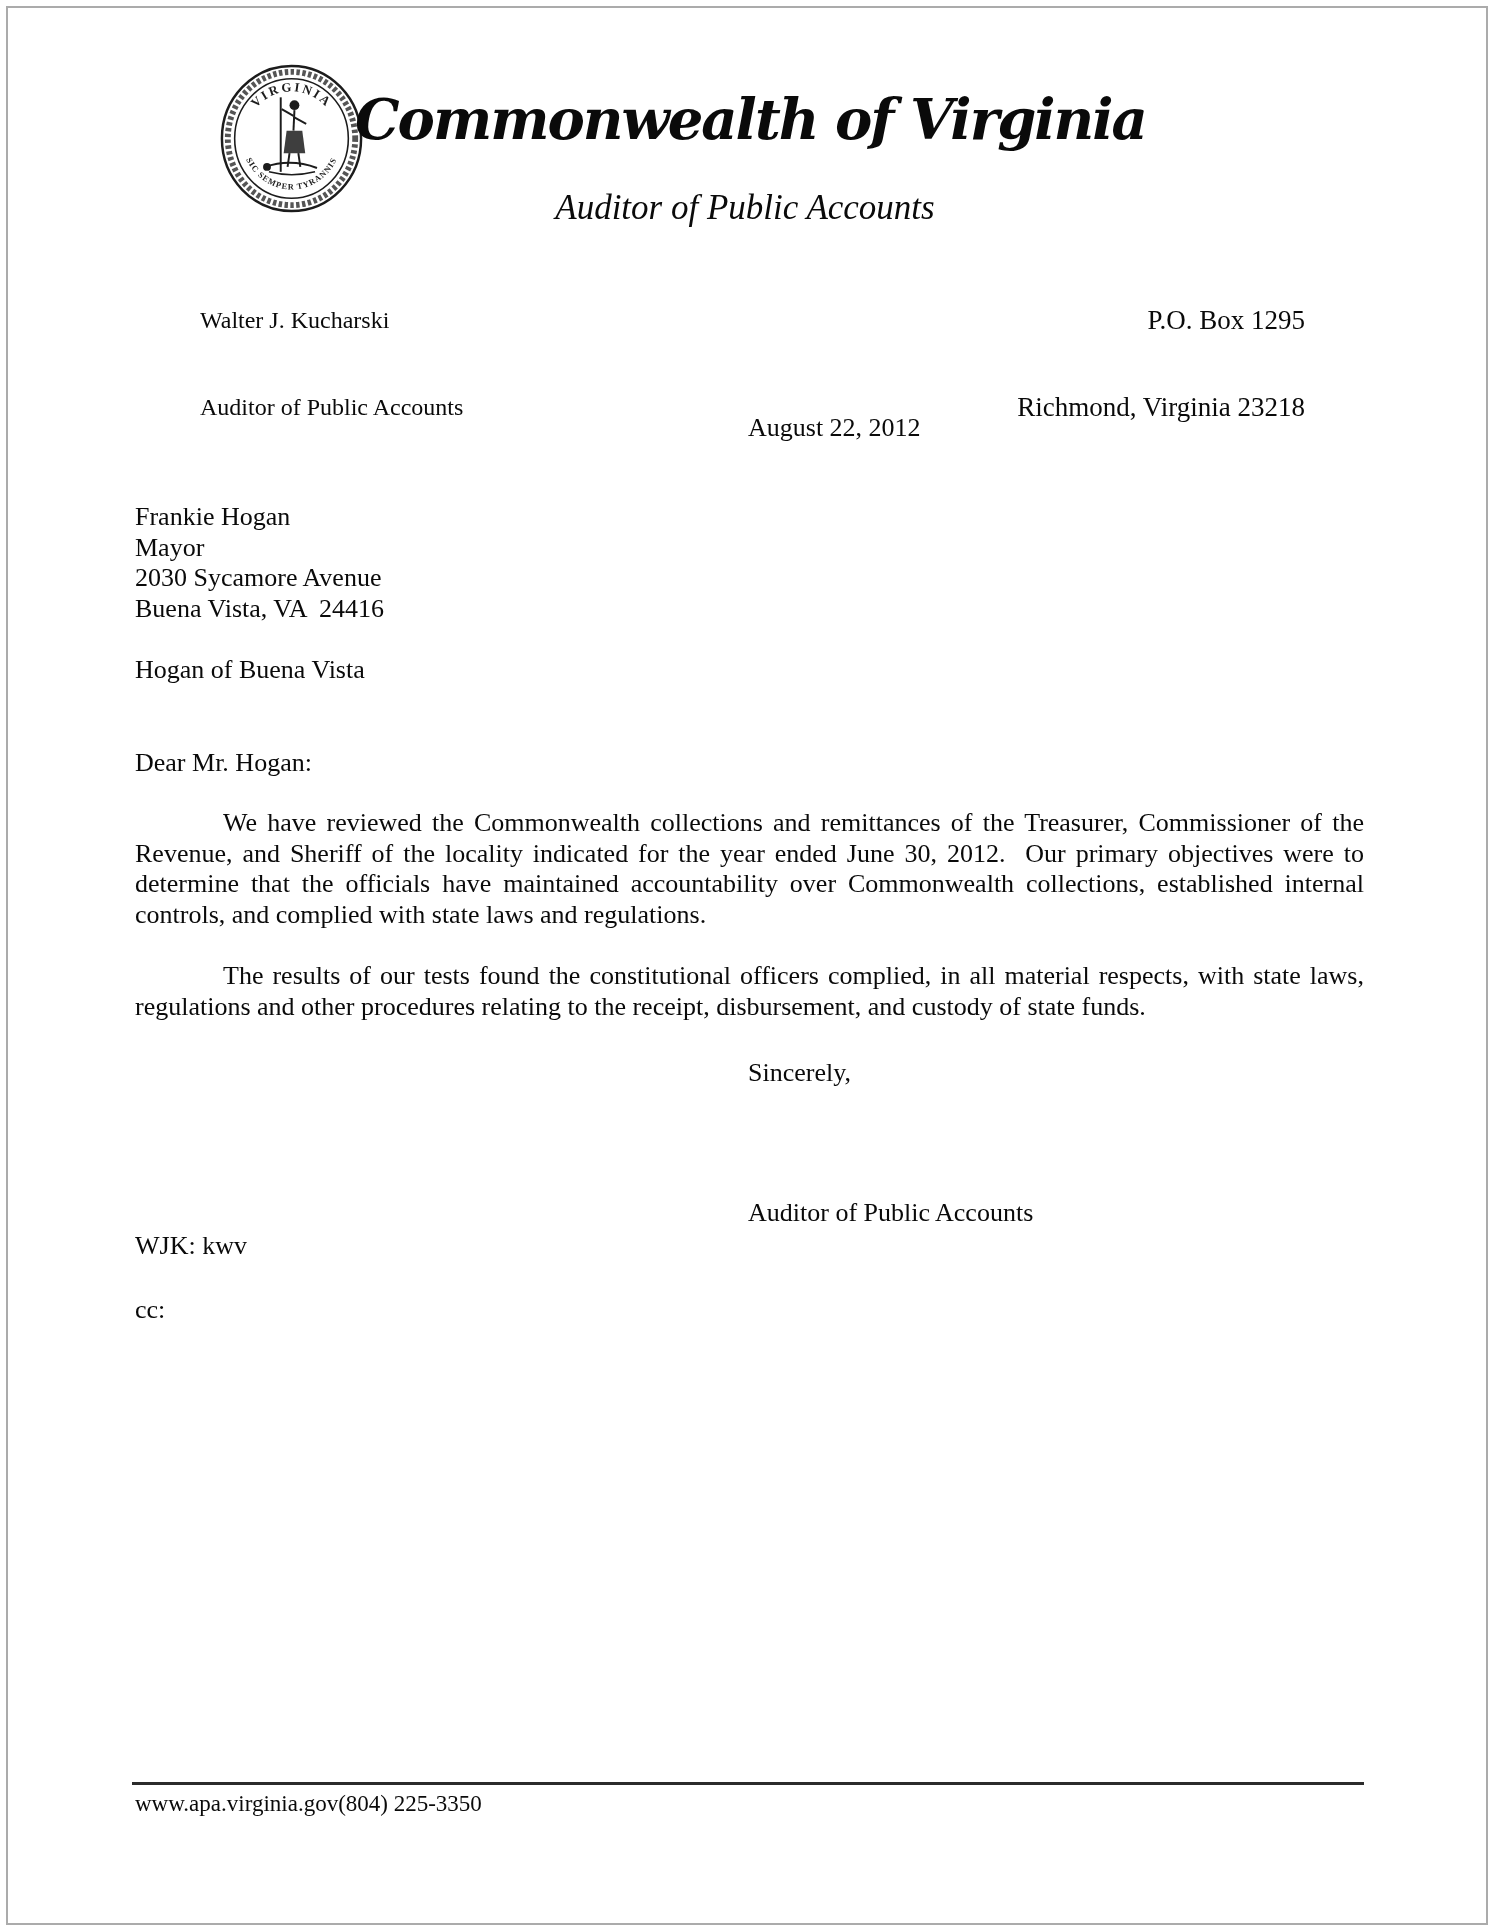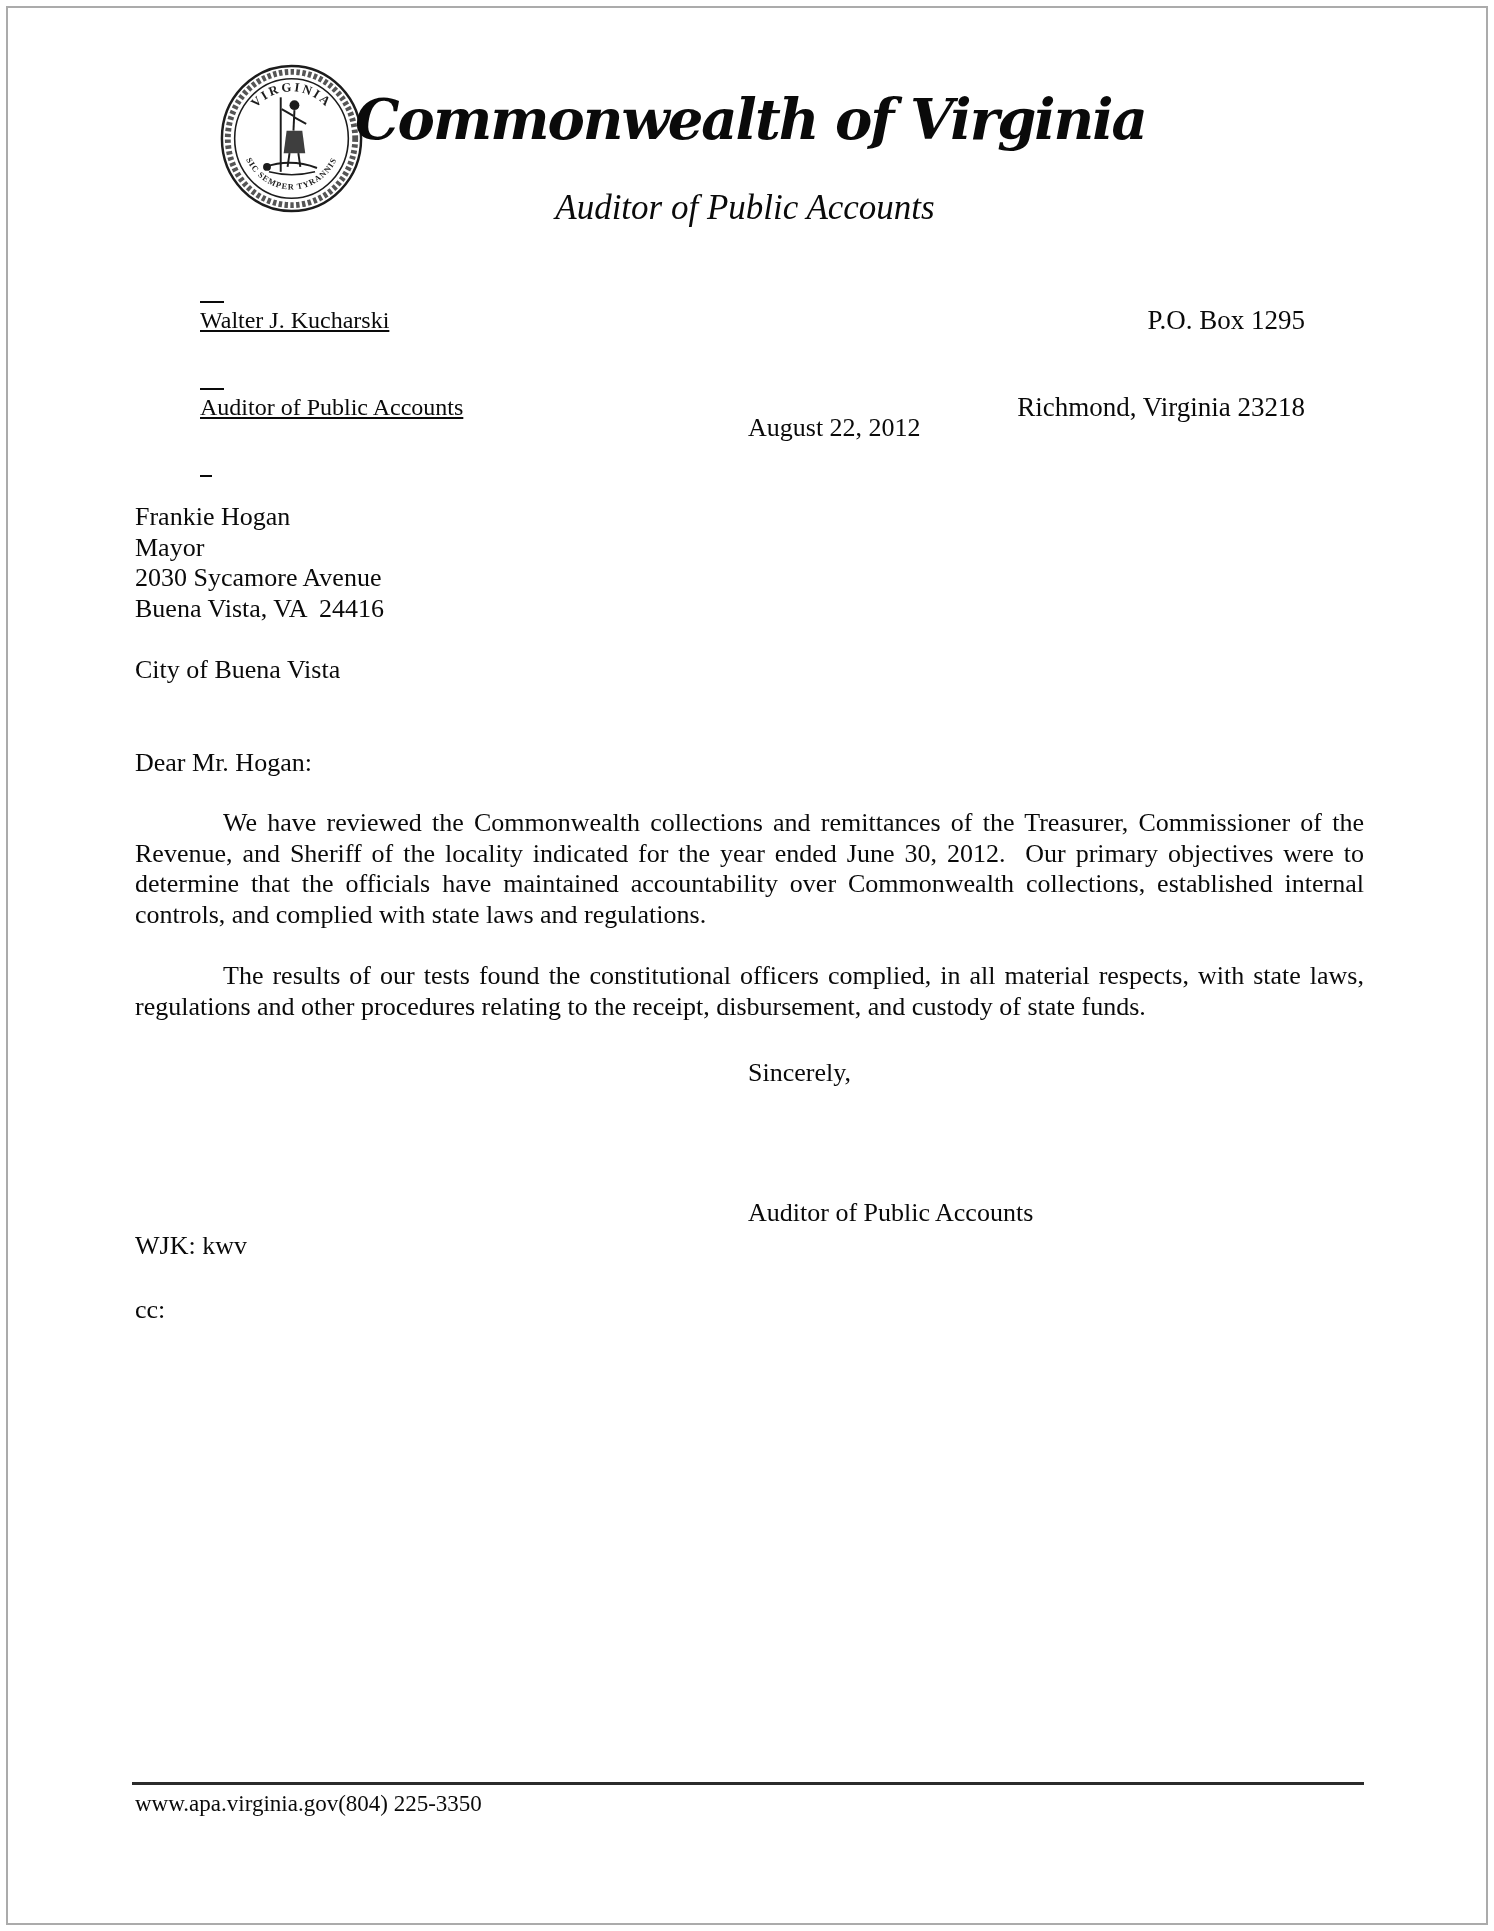--- a/index.html
+++ b/index.html
@@ -33,21 +33,20 @@
     left:355px;top:188px;width:780px;
     text-align:center;
     font-style:italic;
     font-size:35px;
     white-space:nowrap;
   }
   .official-block{
     left:200px;top:248px;
     font-size:24px;line-height:29px;
     white-space:pre-wrap;
-    text-decoration:underline;
   }
   .addr-block{
     right:189px;top:248px;
     text-align:right;
     font-size:27px;line-height:29px;
     white-space:pre-wrap;
   }
   .body-text{font-size:26px;line-height:30.5px;white-space:pre-wrap;}
   .date-line{left:748px;top:413px;}
   .recipient-block{left:135px;top:502px;}
@@ -118,21 +117,21 @@
 
   <div class="abs addr-block">
     <div>P.O. Box 1295</div>
     <div>Richmond, Virginia 23218</div>
   </div>
 
   <div class="abs body-text date-line">August 22, 2012</div>
 
   <div class="abs body-text recipient-block"><div>Frankie Hogan</div><div>Mayor</div><div>2030 Sycamore Avenue</div><div>Buena Vista, VA  24416</div></div>
 
-  <div class="abs body-text locality-line">City of Buena Vista</div>
+  <div class="abs body-text locality-line">Hogan of Buena Vista</div>
 
   <div class="abs body-text salutation-line">Dear Mr. Hogan:</div>
 
   <div class="abs body-text para"><div>We have reviewed the Commonwealth collections and remittances of the Treasurer, Commissioner of the</div><div>Revenue, and Sheriff of the locality indicated for the year ended June 30, 2012.  Our primary objectives were to</div><div>determine that the officials have maintained accountability over Commonwealth collections, established internal</div><div>controls, and complied with state laws and regulations.</div></div>
 
   <div class="abs body-text para para2"><div>The results of our tests found the constitutional officers complied, in all material respects, with state laws,</div><div>regulations and other procedures relating to the receipt, disbursement, and custody of state funds.</div></div>
 
   <div class="abs body-text sincerely-line">Sincerely,</div>
 
   <div class="abs body-text signer-line">Auditor of Public Accounts</div>

